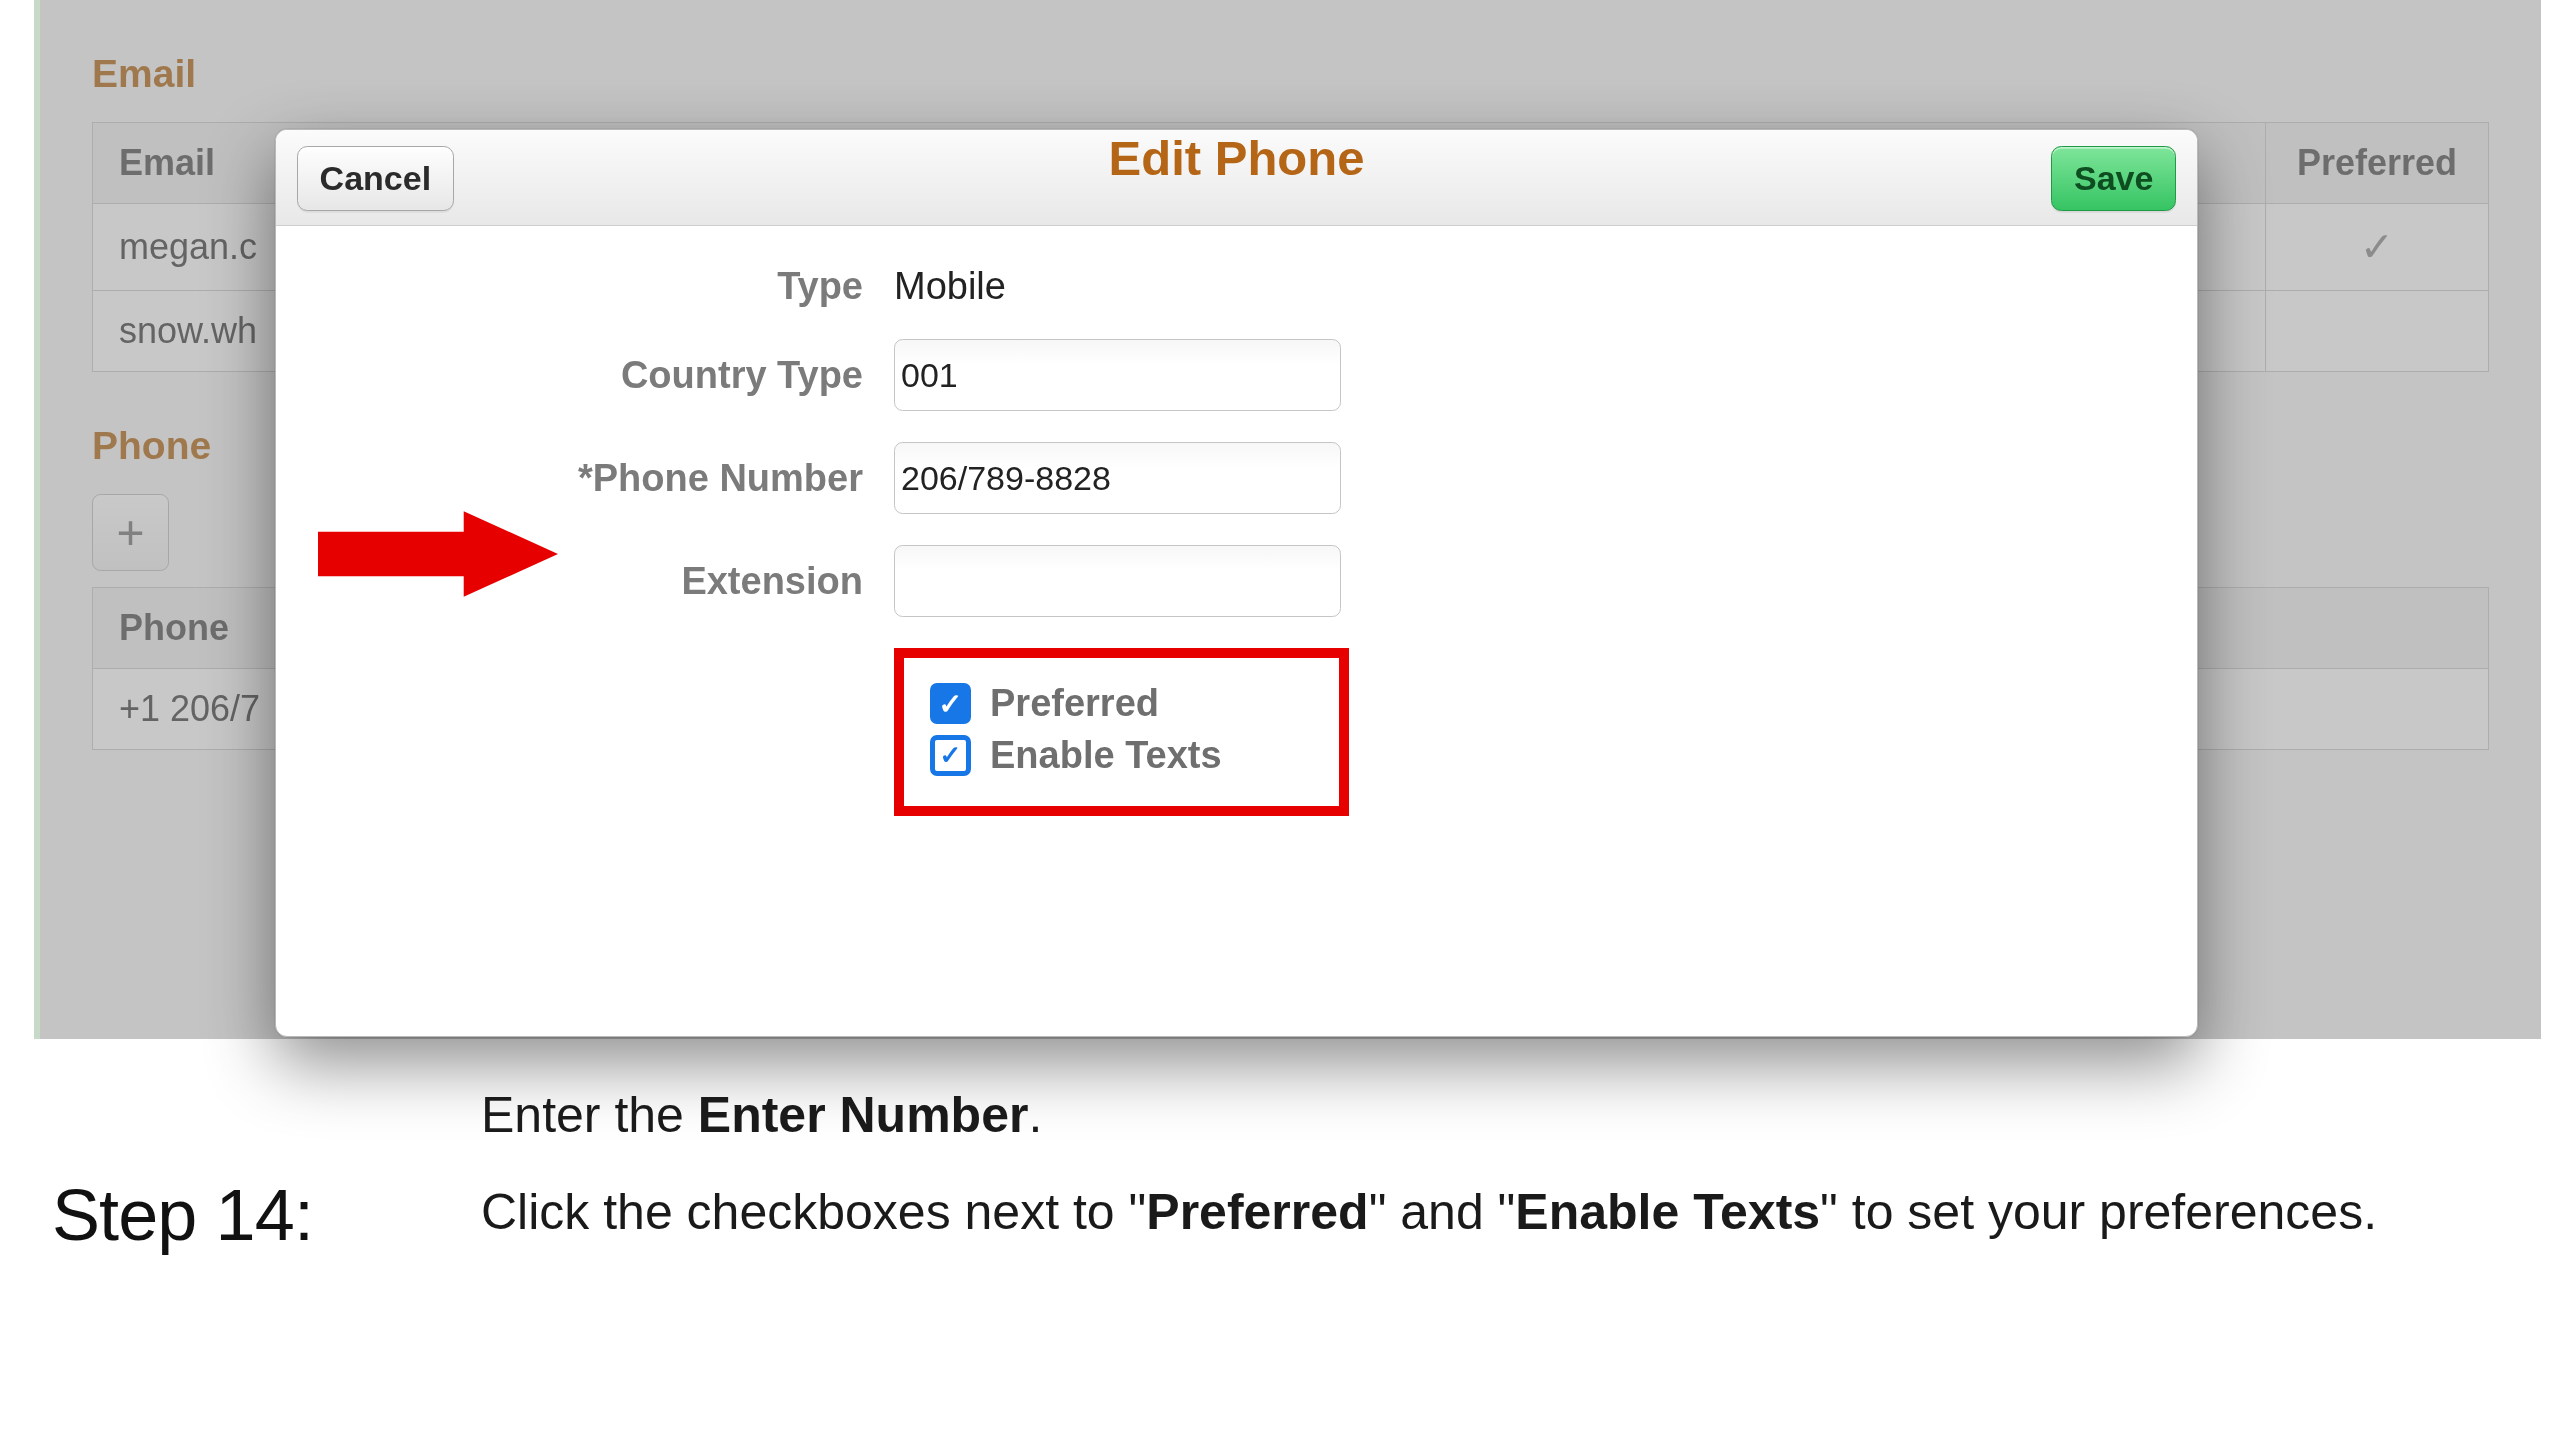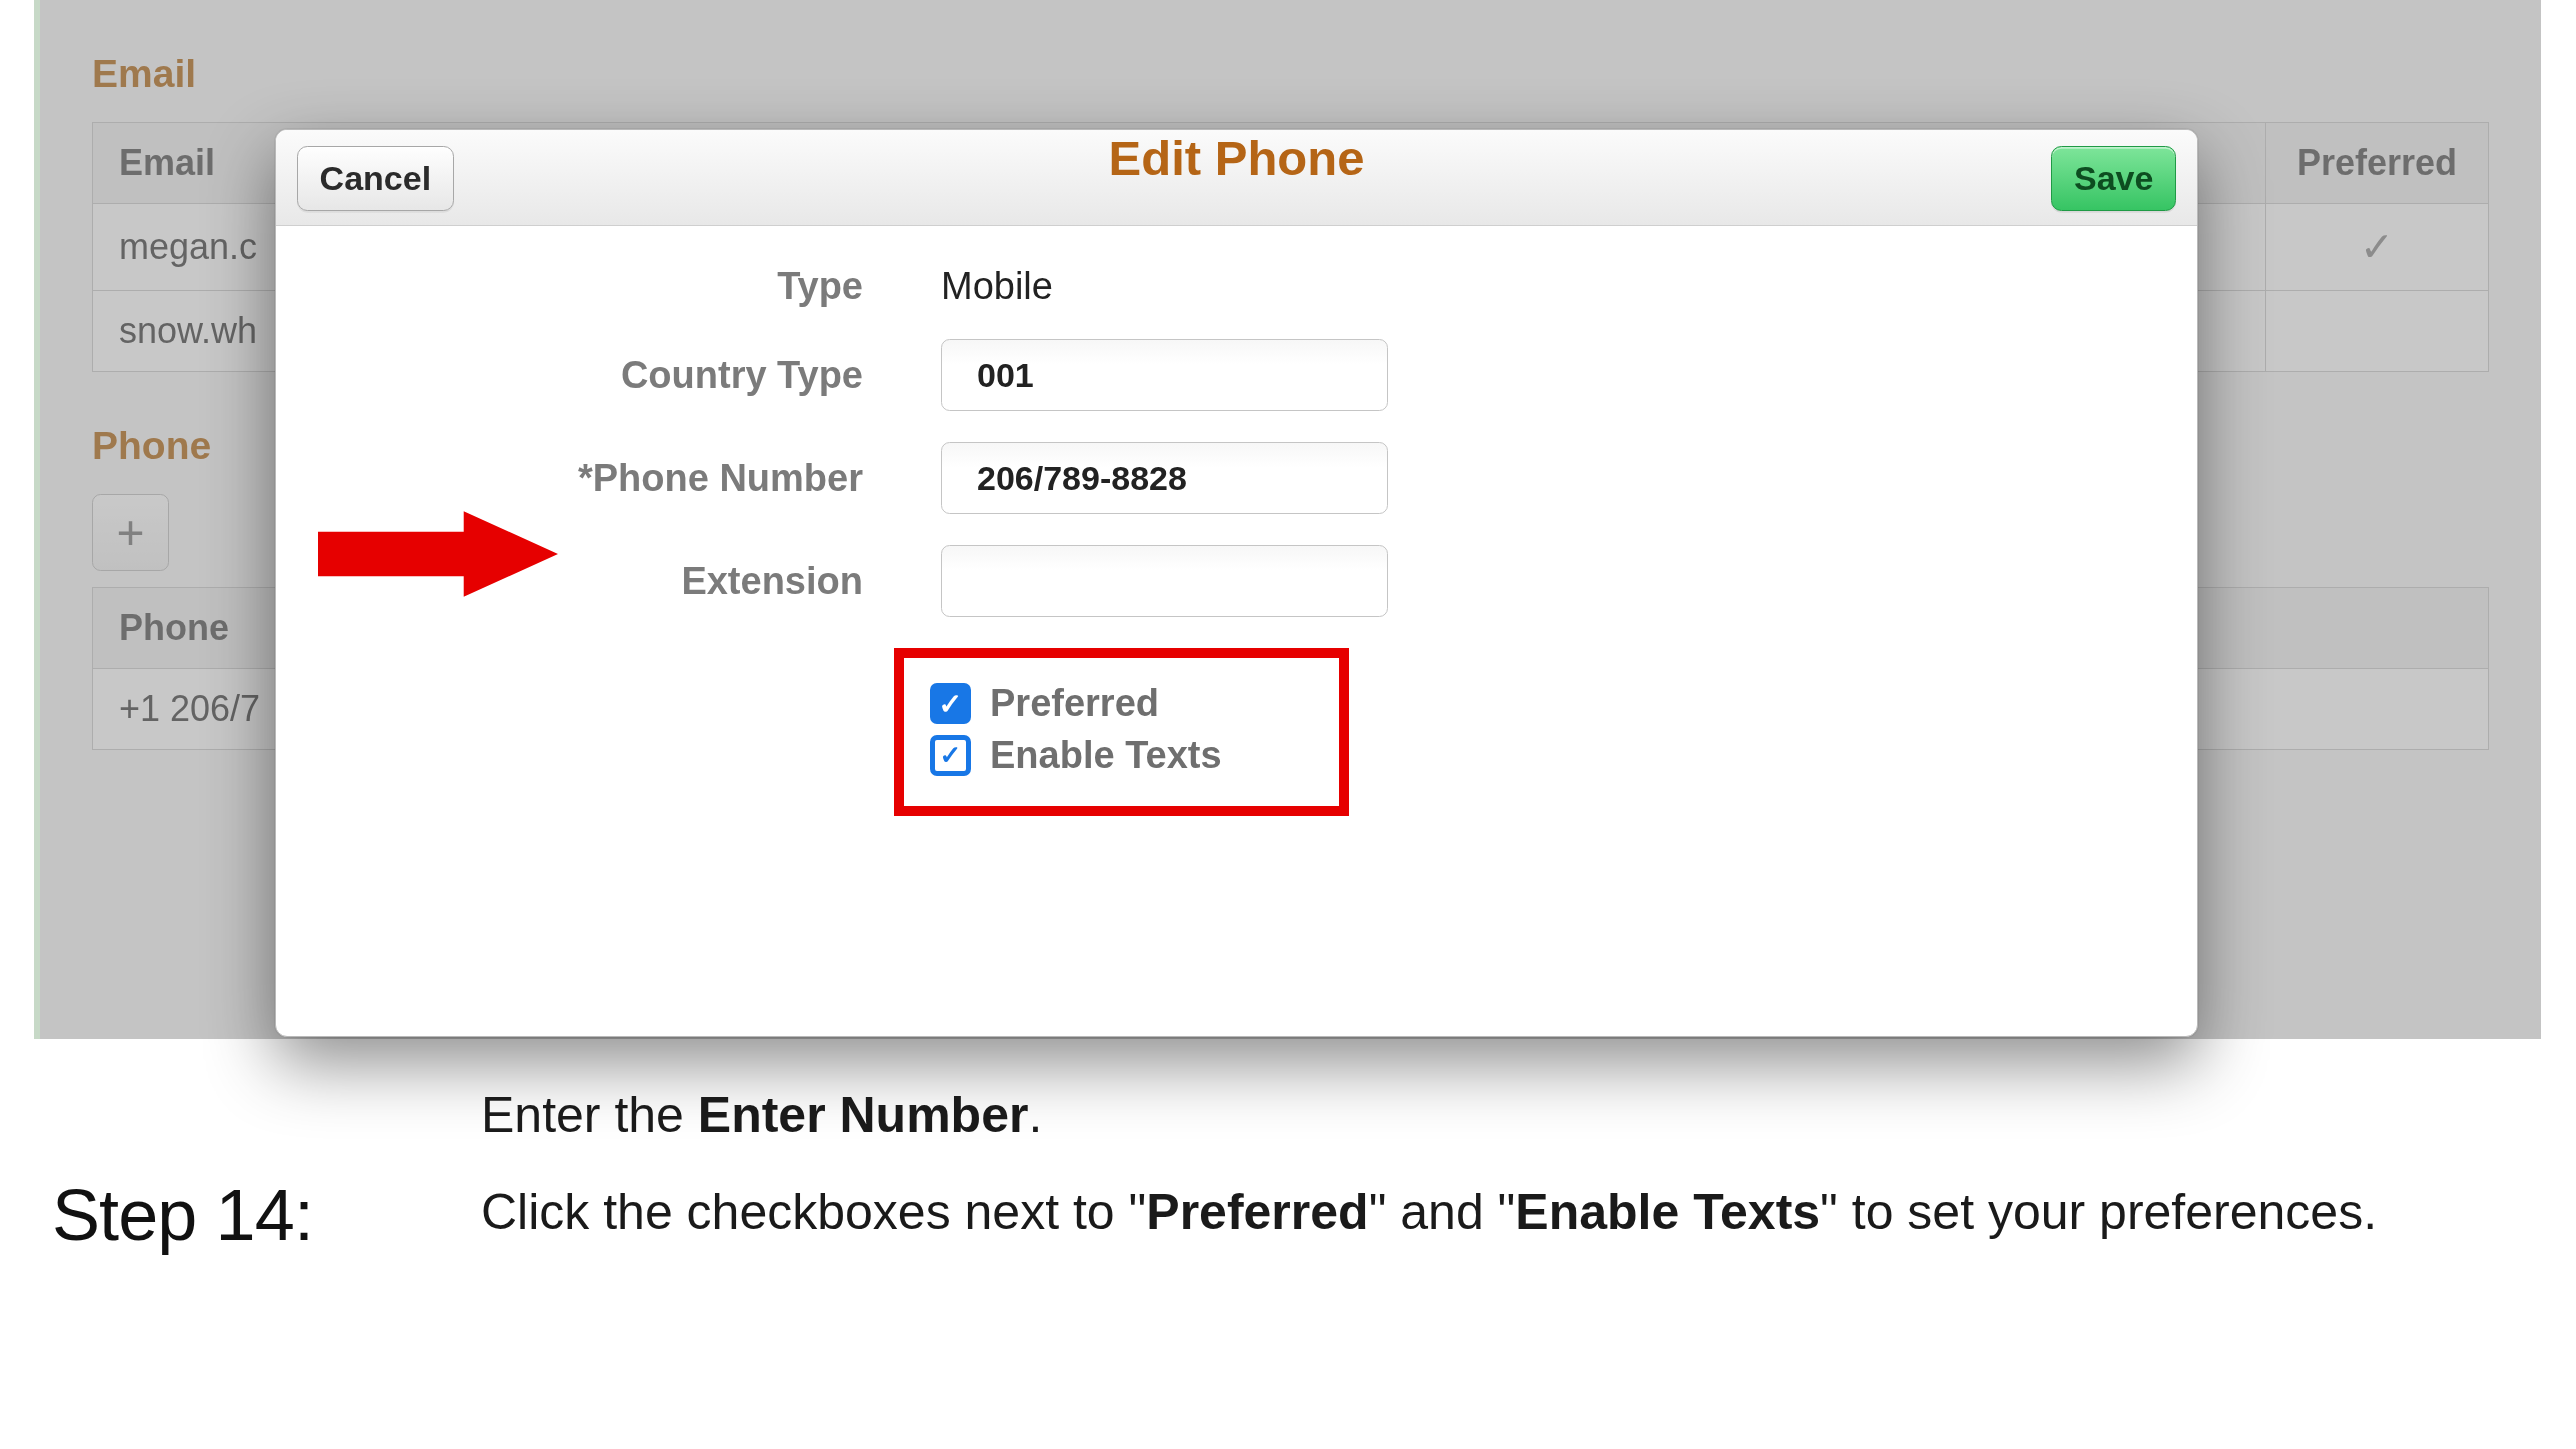--- a/index.html
+++ b/index.html
@@ -80,40 +80,39 @@
   }
   .btn-save {
     right: 20.6px;
     background: linear-gradient(#7ee59a, #36c463);
     border: 1.7px solid #1f9a45;
     color: #0d4d20;
     box-shadow: inset 0 1.7px 0 rgba(255,255,255,0.5), 0 1.7px 0 rgba(0,0,0,0.08);
   }
 
   .modal-body { padding: 39px 103px 34px 103px; }
-  .form-row { display: flex; align-items: center; margin-bottom: 31px; gap: 47px; }
+  .form-row { display: flex; align-items: center; margin-bottom: 31px; }
   .form-label {
     width: 515px;
     text-align: right;
     padding-right: 31px;
     font-size: 38px;
     font-weight: 700;
     color: #7b7b7b;
   }
   .form-value-static {
     font-size: 38px; color: #222; font-weight: 500;
   }
   .form-input {
     width: 447px; height: 72px;
     border: 1.7px solid #c5c5c5;
     border-radius: 8.6px;
     background: linear-gradient(#f7f7f7, #ffffff 35%);
     font-size: 34px; color: #222;
-    padding: 0 35px;
-    font-weight: bold;
+    padding: 0 6px;
   }
 
   .check-area {
     margin-left: 515px;
     width: 455px;
     border: 10.3px solid #e60000;
     padding: 15.5px 26px 20.6px 26px;
   }
   .check-row { display: flex; align-items: center; gap: 19px; font-size: 38px; font-weight: 700; color: #6f6f6f; margin: 8.6px 0; }
 

